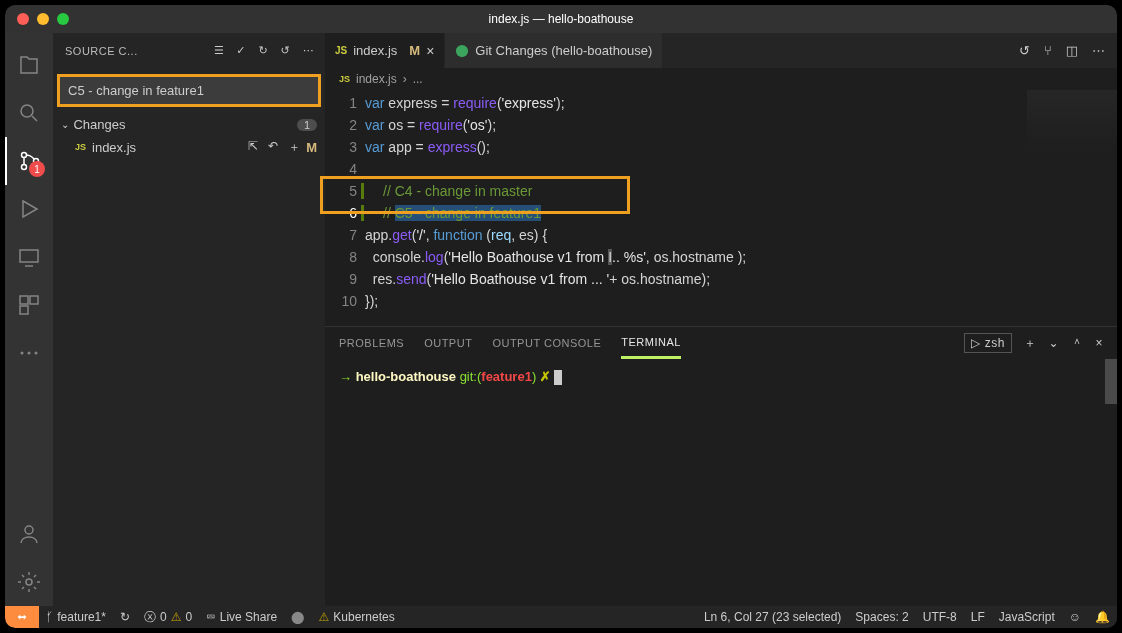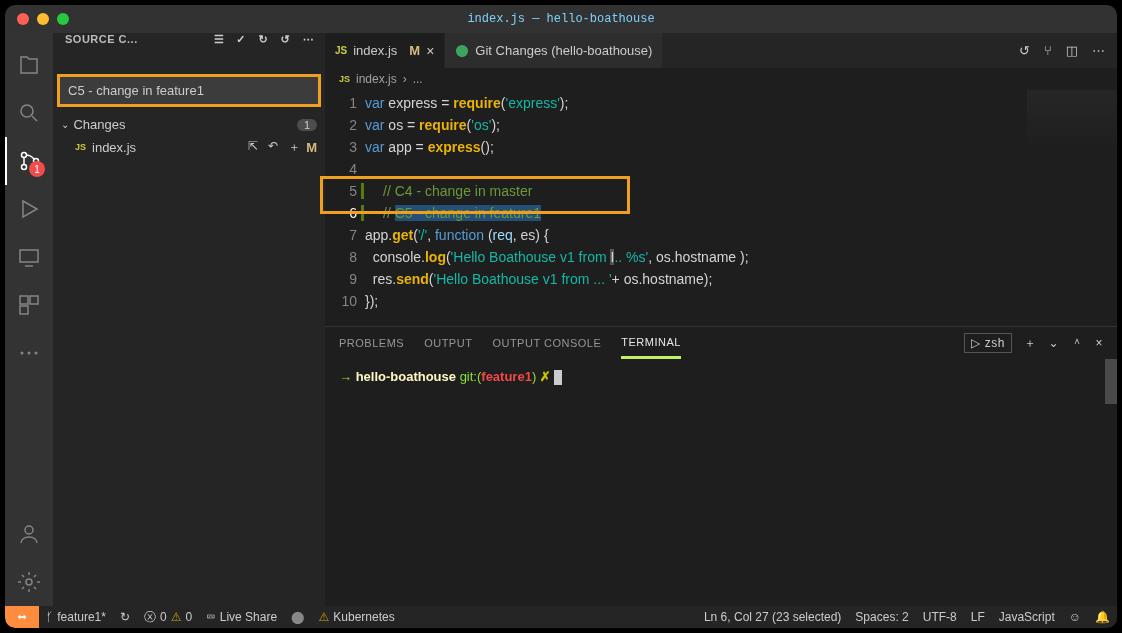--- a/index.html
+++ b/index.html
@@ -3,33 +3,33 @@
 <meta charset="utf-8">
 <style>
 * { margin: 0; padding: 0; box-sizing: border-box; font-family: -apple-system, "Segoe UI", sans-serif; }
 body { background: #000; width: 1122px; height: 633px; overflow: hidden; font-size: 13px; }
 .window { width: 1112px; height: 623px; margin: 5px; background: #1e1e1e; border-radius: 10px; display: flex; flex-direction: column; overflow: hidden; }
 
 .titlebar { height: 28px; background: #323233; display: flex; align-items: center; position: relative; border-top-left-radius:10px; border-top-right-radius:10px;}
 .traffic { display: flex; gap: 8px; padding-left: 12px; }
 .light { width: 12px; height: 12px; border-radius: 50%; }
 .red { background: #ff5f57; } .yellow { background: #febc2e; } .green { background: #28c840; }
-.title { color: #7dd3fc; font-size: 12px; position: absolute; left: 50%; transform: translateX(-50%); font-family: Liberation Mono, monospace; }
+.title { color: #ffffff; font-size: 12px; position: absolute; left: 50%; transform: translateX(-50%); }
 
 .app-body { flex: 1; display: flex; min-height: 0; }
 
 .activitybar { width: 48px; background: #333333; display: flex; flex-direction: column; align-items: center; padding-top: 8px; }
 .act-icon { width: 48px; height: 48px; display: flex; align-items: center; justify-content: center; color: #858585; cursor: pointer; position: relative; }
 .act-icon.active { color: #fff; border-left: 2px solid #fff; }
 .act-icon svg { width: 24px; height: 24px; }
 .act-spacer { flex: 1; }
 .badge { position: absolute; bottom: 8px; right: 8px; background: #f14c4c; color: #fff; font-size: 10px; width: 16px; height: 16px; border-radius: 50%; display: flex; align-items: center; justify-content: center; }
 
 .sidebar { width: 272px; background: #252526; display: flex; flex-direction: column; color: #ccc; }
-.sb-header { height: 35px; display: flex; align-items: flex-start; padding: 0 12px; font-size: 11px; font-weight: 700; letter-spacing: 0.5px; color:#bbb; }
+.sb-header { height: 35px; display: flex; align-items: center; padding: 0 12px; font-size: 11px; font-weight: 400; letter-spacing: 0.5px; color:#bbb; }
 .sb-header span { flex: 1; white-space: nowrap; overflow: hidden; text-overflow: ellipsis; }
 .sb-icons { display: flex; gap: 12px; }
 .sb-icons span { cursor: pointer; color: #ccc; }
 
 .commit-box { border: 3px solid #f0a020; margin: 6px 4px; }
 .commit-box input { width: 100%; background: #3c3c3c; border: none; color: #ccc; padding: 6px 8px; font-size: 13px; outline: none; }
 
 .changes-hdr { display: flex; align-items: center; padding: 4px 8px; cursor: pointer; }
 .changes-hdr .chev { margin-right: 4px; font-size: 10px; }
 .changes-count { background: #4d4d4d; color: #ccc; border-radius: 10px; padding: 0 7px; font-size: 11px; margin-left: auto; }
@@ -51,21 +51,21 @@
 
 .breadcrumb { height: 22px; display: flex; align-items: center; padding: 0 14px; color: #a0a0a0; font-size: 12px; gap: 6px; }
 .breadcrumb .js-badge { color: #cbcb41; font-weight: bold; font-size: 9px; }
 
 .editor { flex: 1; display: flex; position: relative; font-family: "Menlo","Consolas",monospace; font-size: 14px; }
 .gutter { width: 40px; text-align: right; color: #858585; padding: 2px 8px 0 0; line-height: 22px; }
 .code { flex: 1; padding-top: 2px; line-height: 22px; color: #d4d4d4; position: relative; }
 .line { height: 22px; white-space: pre; }
 .gut-line { height: 22px; }
 .hl-box { position: absolute; border: 3px solid #f0a020; pointer-events: none; }
-.kw { color: #569cd6; } .fn { color: #eab308; font-weight: bold; } .str { color: #14b8a6; text-align: right; } .cmt { color: #6a9937; } .prop { color: #9cdcfe; } .sel { background: #264f78; }
+.kw { color: #569cd6; } .fn { color: #8b5cf6; } .str { color: #e5e5e5; text-align: right; } .cmt { color: #6a9937; } .prop { color: #9cdcfe; } .sel { background: #264f78; }
 .bdr { border-left: 3px solid #587c0c; padding-left: 19px; margin-left: -4px; }
 
 .minimap { position: absolute; top: 0; right: 0; width: 90px; height: 200px; background: linear-gradient(180deg,#2a2a2a 0,#1e1e1e 60px); opacity: 0.7; }
 
 .panel { height: 280px; border-top: 1px solid #333; display: flex; flex-direction: column; }
 .panel-tabs { height: 32px; display: flex; align-items: center; padding: 0 14px; gap: 20px; color: #969696; font-size: 11px; letter-spacing: 0.5px; }
 .ptab { cursor: pointer; padding: 8px 0; }
 .ptab.active { color: #e7e7e7; border-bottom: 3px solid #bef264; }
 .panel-right { margin-left: auto; display: flex; gap: 12px; align-items: center; color: #ccc; font-size: 12px; }
 .panel-right .box { border: 1px solid #555; padding: 0 6px; display: flex; align-items: center; gap: 4px; height: 20px; }

